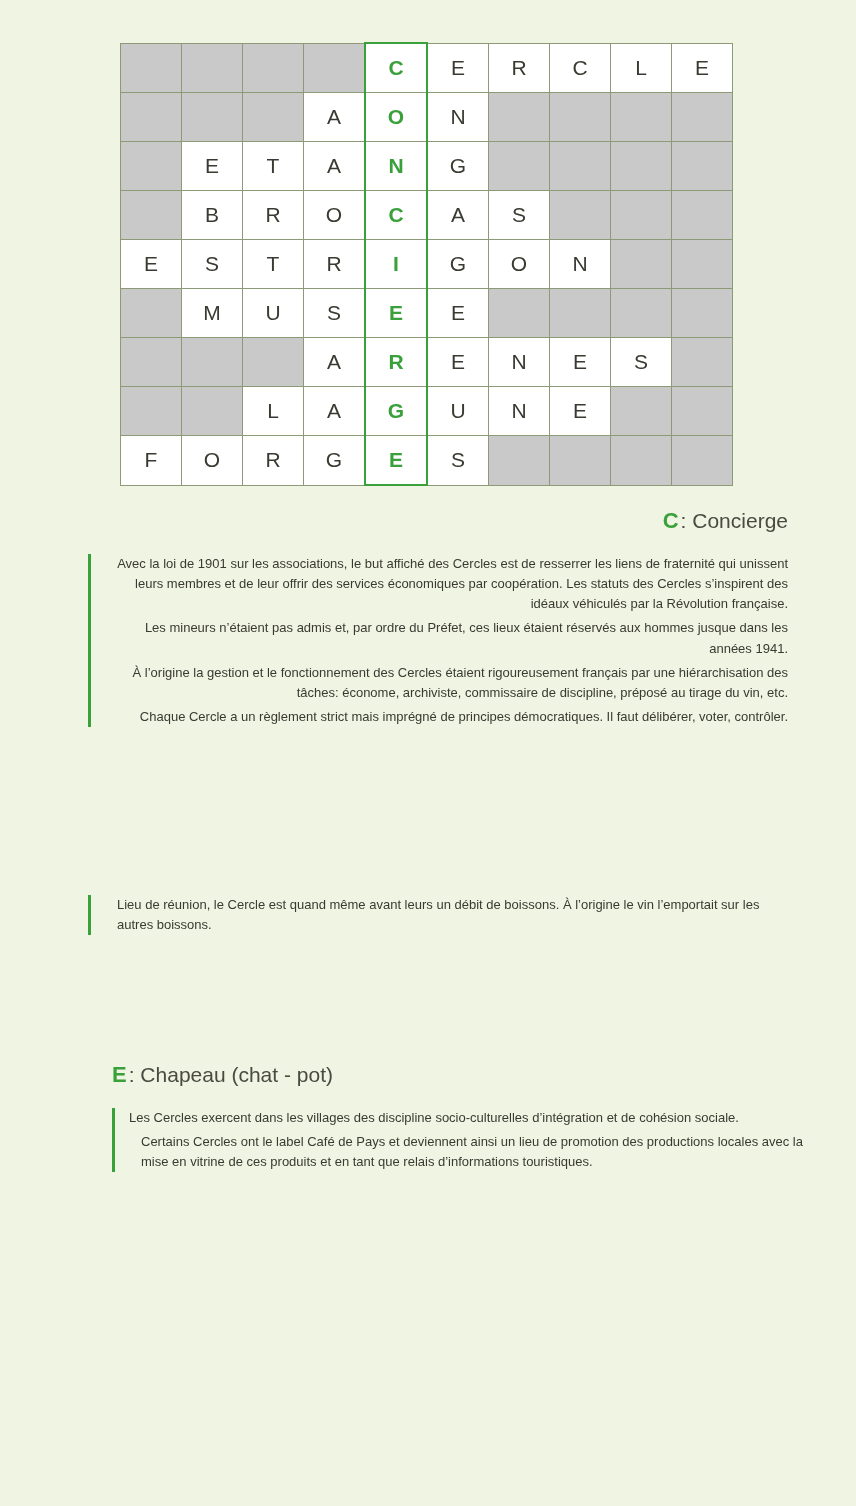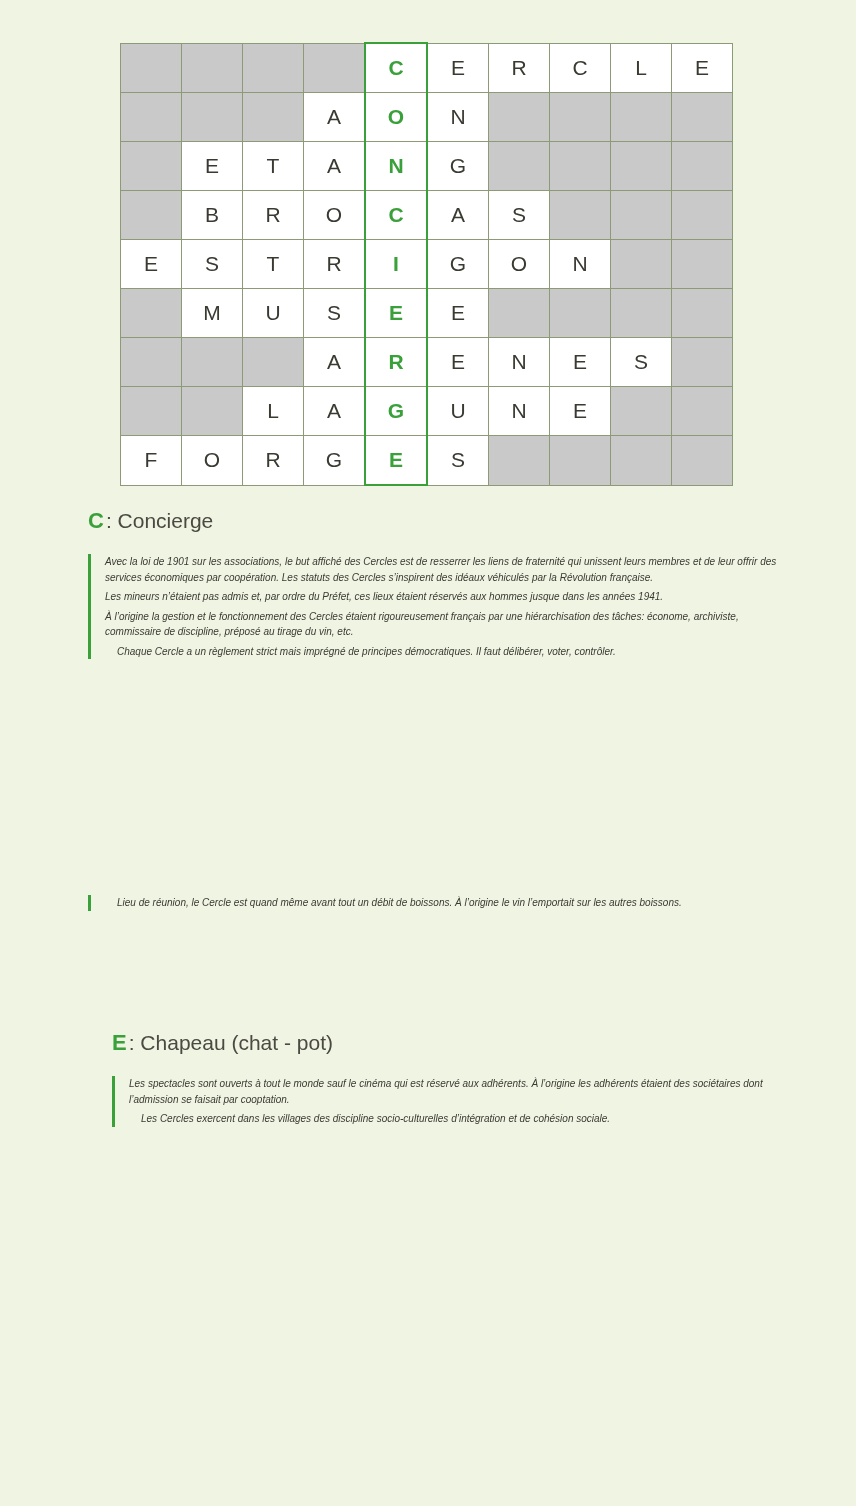--- a/index.html
+++ b/index.html
@@ -81,22 +81,21 @@
     font-size: 22px;
     margin-right: 2px;
   }
   .body-block {
     margin-top: 20px;
     border-left: 3px solid #3aa03a;
     padding-left: 14px;
   }
   .body-block p {
     margin: 0 0 4px 0;
-    font-style: italic;
-    font-size: 10px;
+    font-size: 13px;
     line-height: 1.55;
     color: #3a3a32;
   }
   .body-block p:last-child {
     margin-bottom: 0;
     margin-left: 12px;
   }
 </style>
 </head>
 <body>
@@ -211,41 +210,41 @@
             <td>S</td>
             <td class="blank"></td>
             <td class="blank"></td>
             <td class="blank"></td>
             <td class="blank"></td>
           </tr>
         </tbody>
     </table>
   </div>
 
-  <div class="section" id="section-0" style="top: 508px;">
+  <div class="section" id="section-0" style="top: 508px; text-align: right;">
     <div class="clue-head">
       <span class="letter">C</span><span>: Concierge</span>
     </div>
     <div class="body-block">
         <p>Avec la loi de 1901 sur les associations, le but affiché des Cercles est de resserrer les liens de fraternité qui unissent leurs membres et de leur offrir des services économiques par coopération. Les statuts des Cercles s’inspirent des idéaux véhiculés par la Révolution française.</p>
         <p>Les mineurs n’étaient pas admis et, par ordre du Préfet, ces lieux étaient réservés aux hommes jusque dans les années 1941.</p>
         <p>À l’origine la gestion et le fonctionnement des Cercles étaient rigoureusement français par une hiérarchisation des tâches: économe, archiviste, commissaire de discipline, préposé au tirage du vin, etc.</p>
         <p>Chaque Cercle a un règlement strict mais imprégné de principes démocratiques. Il faut délibérer, voter, contrôler.</p>
       </div>
   </div>
 
   <div class="section" id="section-1" style="top: 875px;">
     <div class="body-block">
-        <p>Lieu de réunion, le Cercle est quand même avant tout un débit de boissons. À l’origine le vin l’emportait sur les autres boissons.</p>
+        <p>Lieu de réunion, le Cercle est quand même avant leurs un débit de boissons. À l’origine le vin l’emportait sur les autres boissons.</p>
       </div>
   </div>
 
-  <div class="section" id="section-2" style="top: 1030px; padding-left: 24px;">
+  <div class="section" id="section-2" style="top: 1062px; padding-left: 24px;">
     <div class="clue-head">
       <span class="letter">E</span><span>: Chapeau (chat - pot)</span>
     </div>
     <div class="body-block">
-        <p>Les spectacles sont ouverts à tout le monde sauf le cinéma qui est réservé aux adhérents. À l’origine les adhérents étaient des sociétaires dont l’admission se faisait par cooptation.</p>
         <p>Les Cercles exercent dans les villages des discipline socio-culturelles d’intégration et de cohésion sociale.</p>
+        <p>Certains Cercles ont le label Café de Pays et deviennent ainsi un lieu de promotion des productions locales avec la mise en vitrine de ces produits et en tant que relais d’informations touristiques.</p>
       </div>
   </div>
 
 </div>
 
 </body></html>

